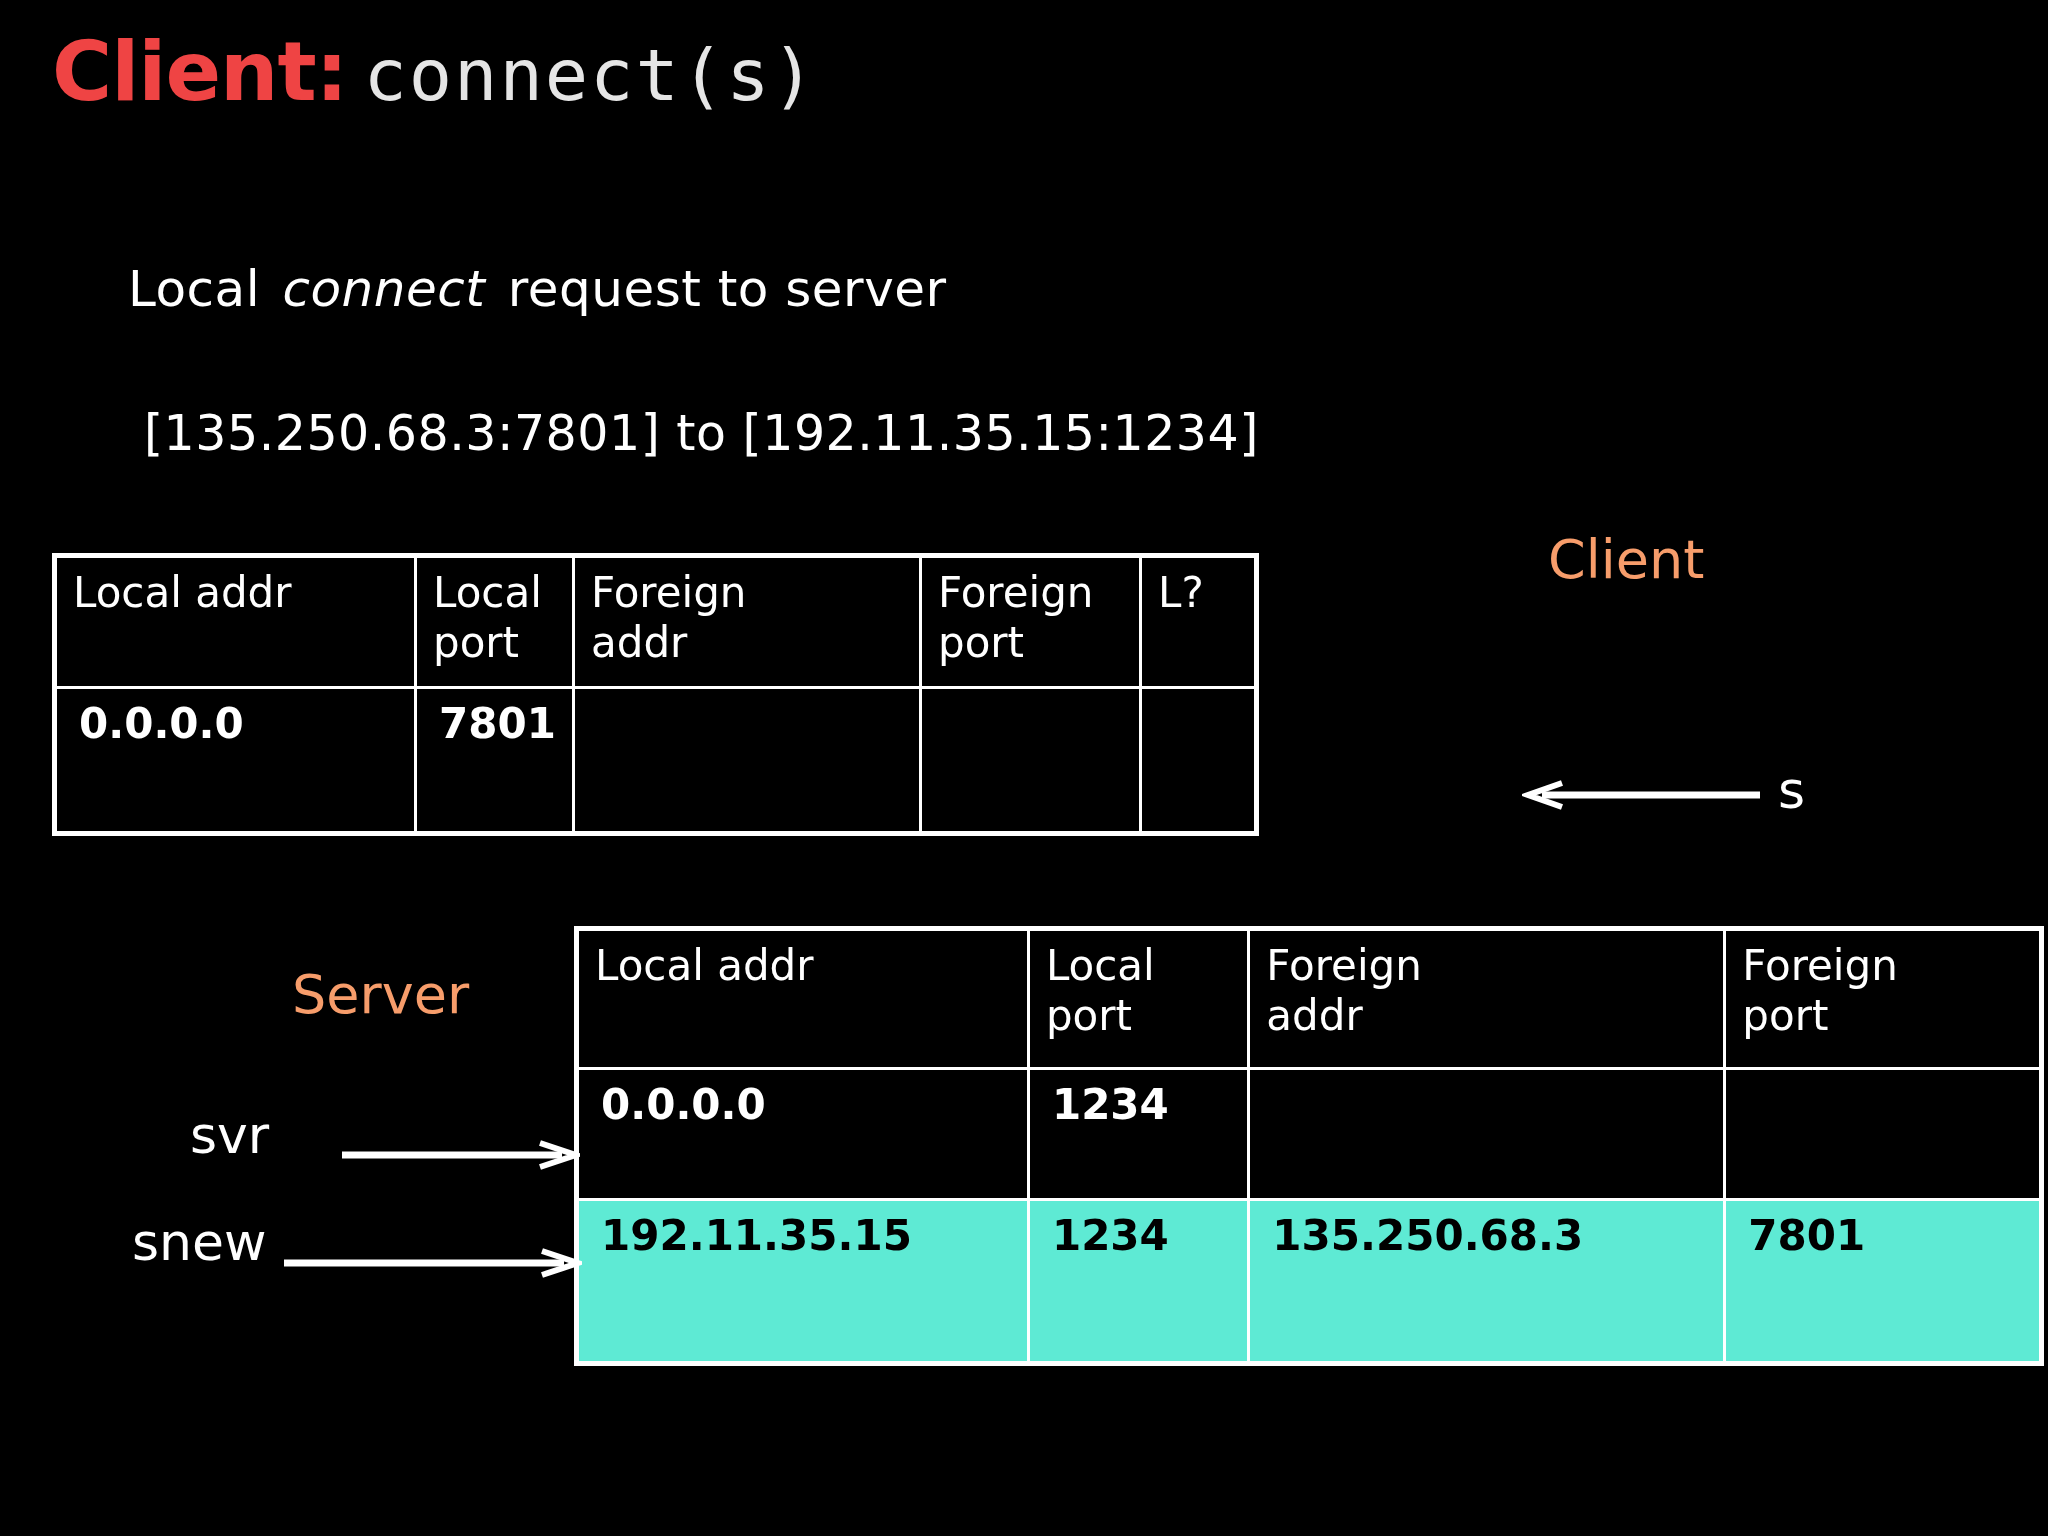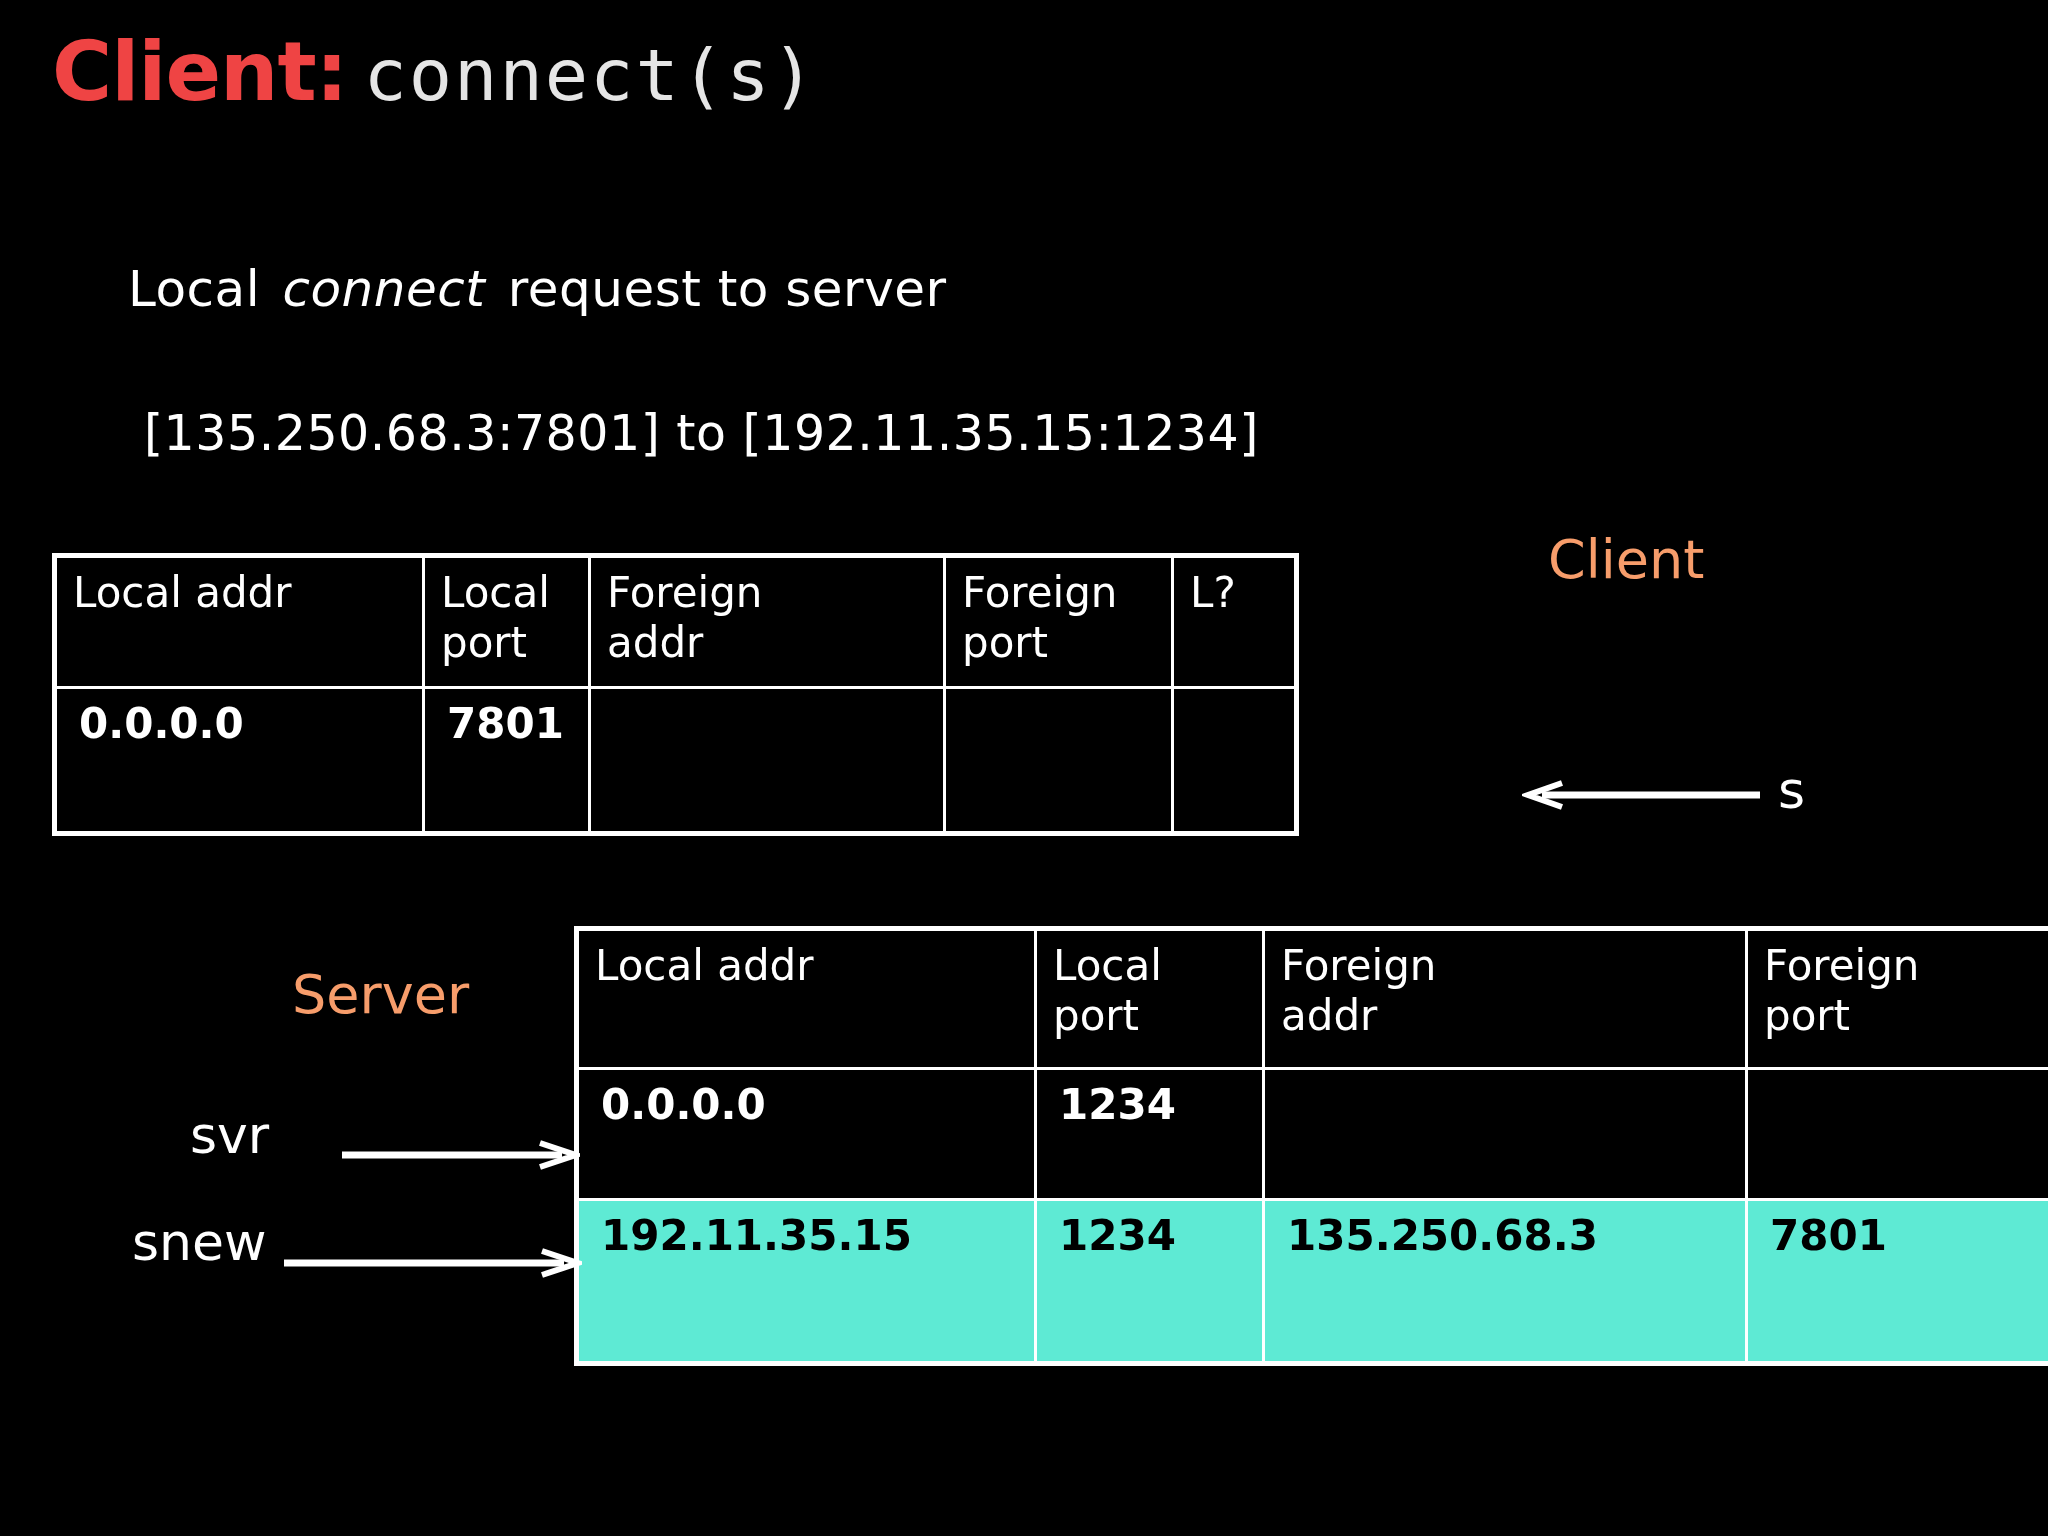--- a/index.html
+++ b/index.html
@@ -62,21 +62,21 @@
     border: 5px solid #FFFFFF;
     table-layout: fixed;
     background: #000000;
   }
   .sock-table td {
     border: 3px solid #FFFFFF;
     color: #FFFFFF;
     font-family: "DejaVu Sans", sans-serif;
     font-size: 42px;
     vertical-align: top;
-    padding: 10px 14px 0 14px;
+    padding: 10px 6px 0 14px;
     line-height: 1.18;
     background: #000000;
   }
   .sock-table td.hdr {
     font-weight: normal;
     padding-left: 16px;
   }
   .sock-table td.val {
     font-weight: bold;
     padding-left: 22px;

